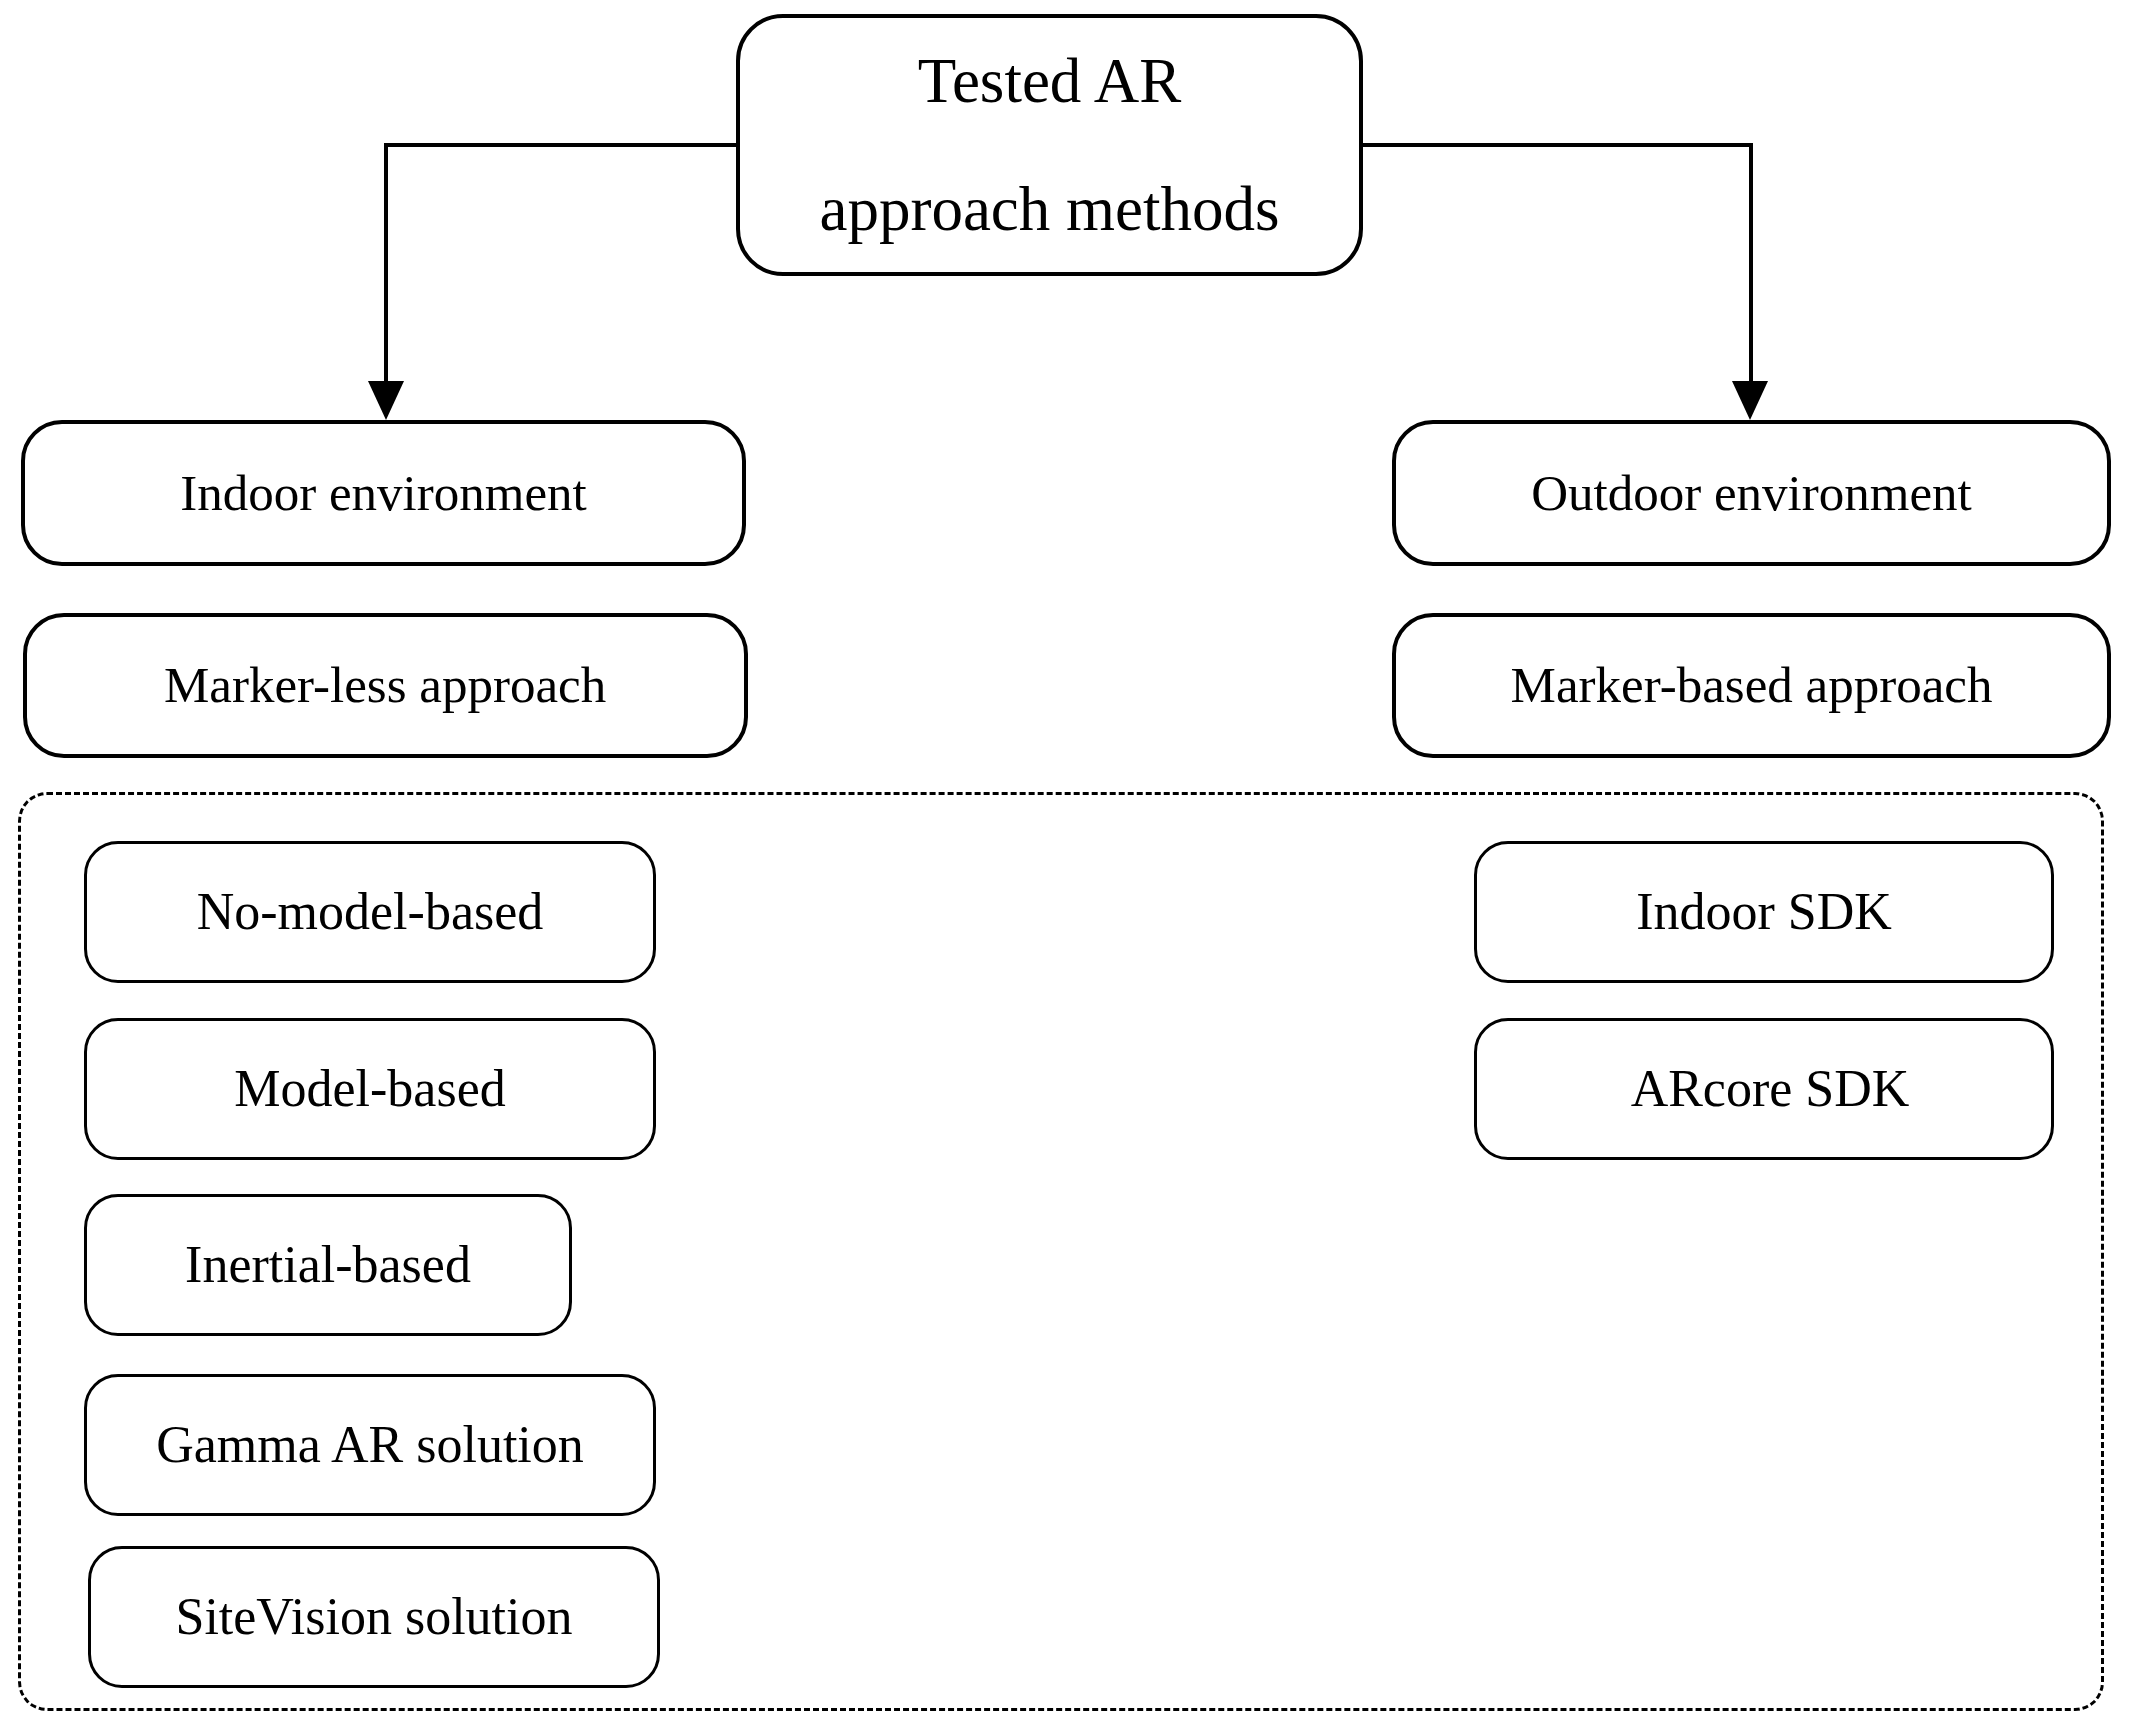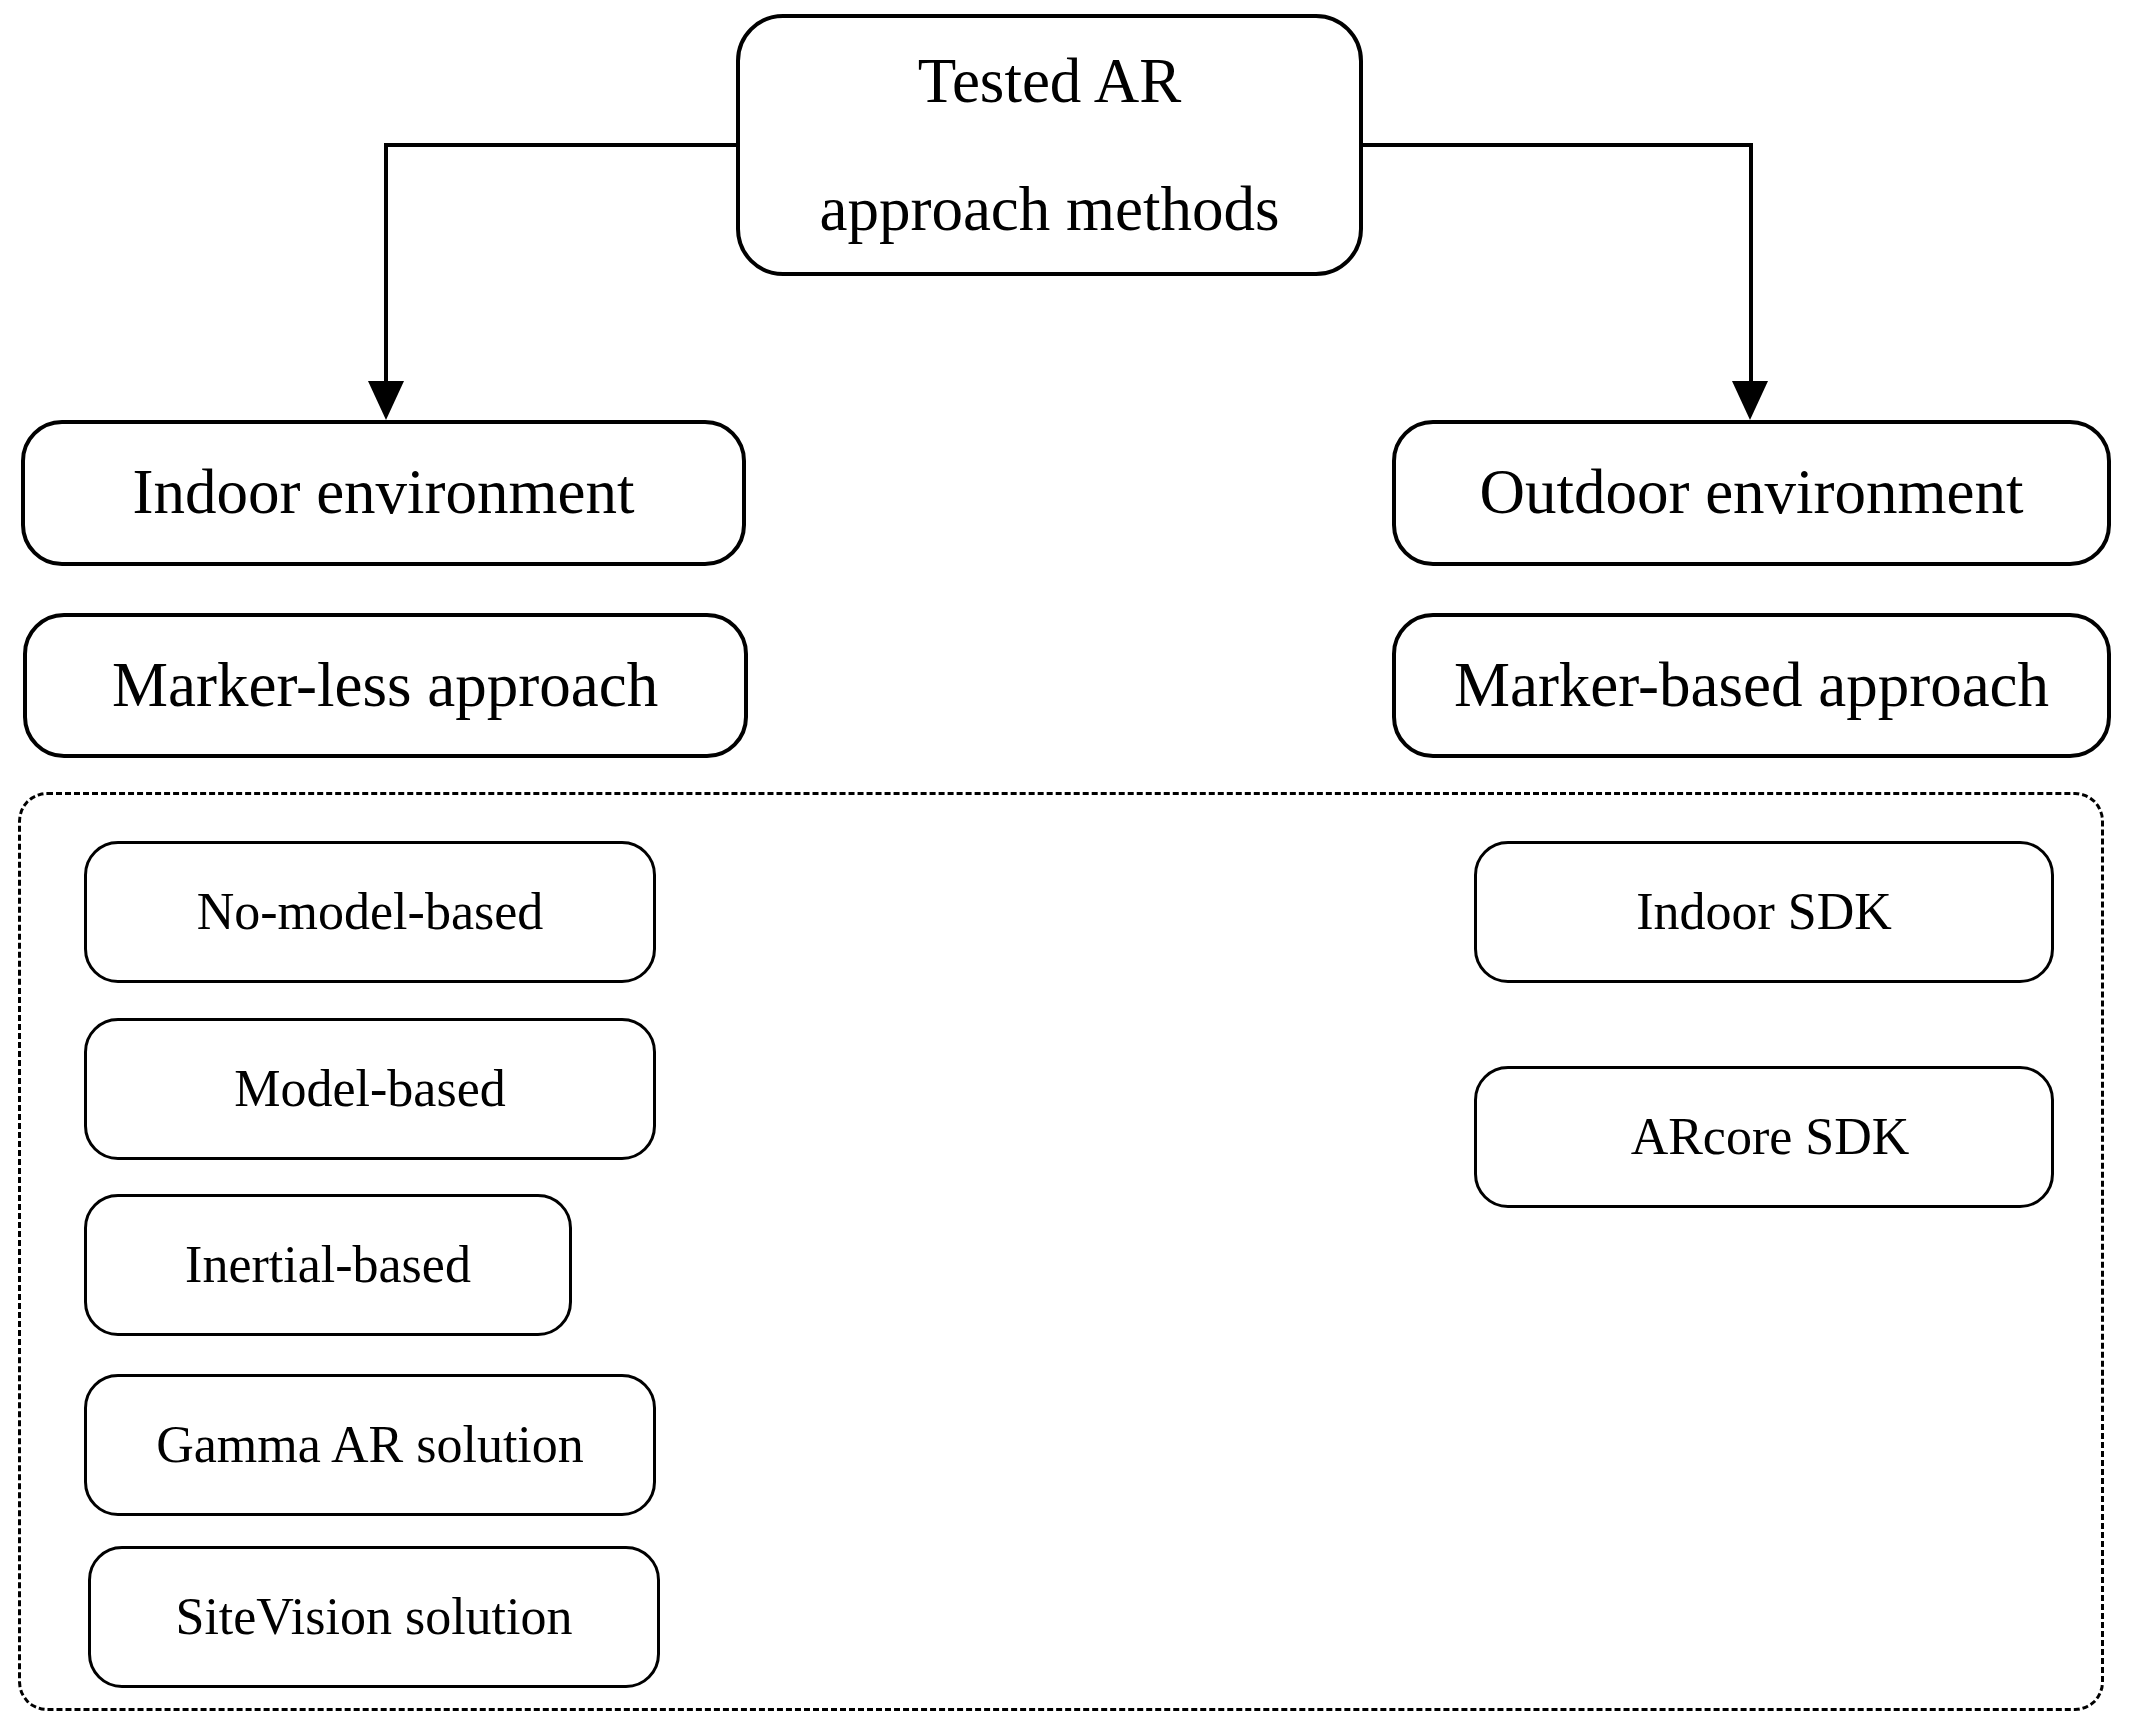--- a/index.html
+++ b/index.html
@@ -34,21 +34,21 @@
     white-space: nowrap;
   }
   .node.root {
     border-radius: 47px;
     flex-direction: column;
     font-size: 63px;
     line-height: 128px;
   }
   .node.level1 {
     border-radius: 41px;
-    font-size: 63px;
+    font-size: 51px;
   }
   .node.method {
     border-radius: 34px;
     border-width: 3.8px;
   }
   .dashed-container {
     position: absolute;
     box-sizing: border-box;
     border: 3.8px dashed var(--stroke);
     border-radius: 29px;
@@ -113,18 +113,18 @@
   <div class="node method" style="left:84px; top:1374px; width:572px; height:142px;">
     <span>Gamma AR solution</span>
   </div>
   <div class="node method" style="left:88px; top:1546px; width:572px; height:142px;">
     <span>SiteVision solution</span>
   </div>
 
   <div class="node method" style="left:1474px; top:841px; width:580px; height:142px;">
     <span>Indoor SDK</span>
   </div>
-  <div class="node method" style="left:1474px; top:1066px; width:580px; height:142px;padding-left:12px;">
+  <div class="node method" style="left:1474px; top:1018px; width:580px; height:142px;padding-left:12px;">
     <span>ARcore SDK</span>
   </div>
 
 </div>
 
 
 </body></html>

